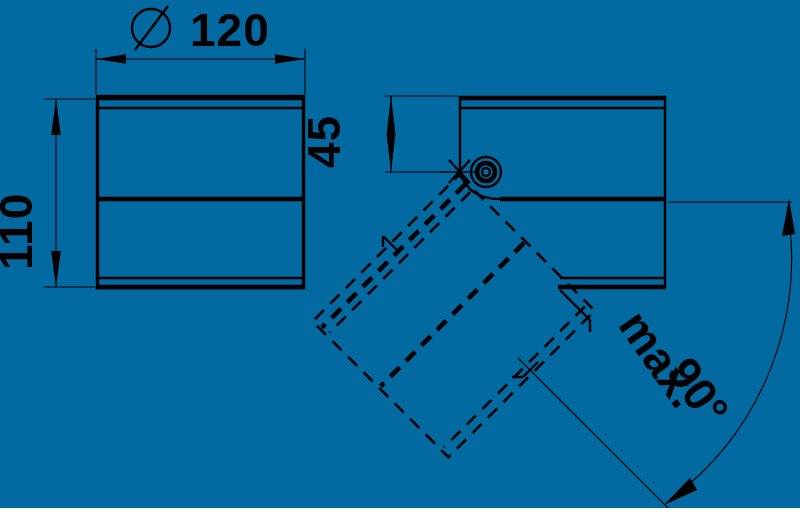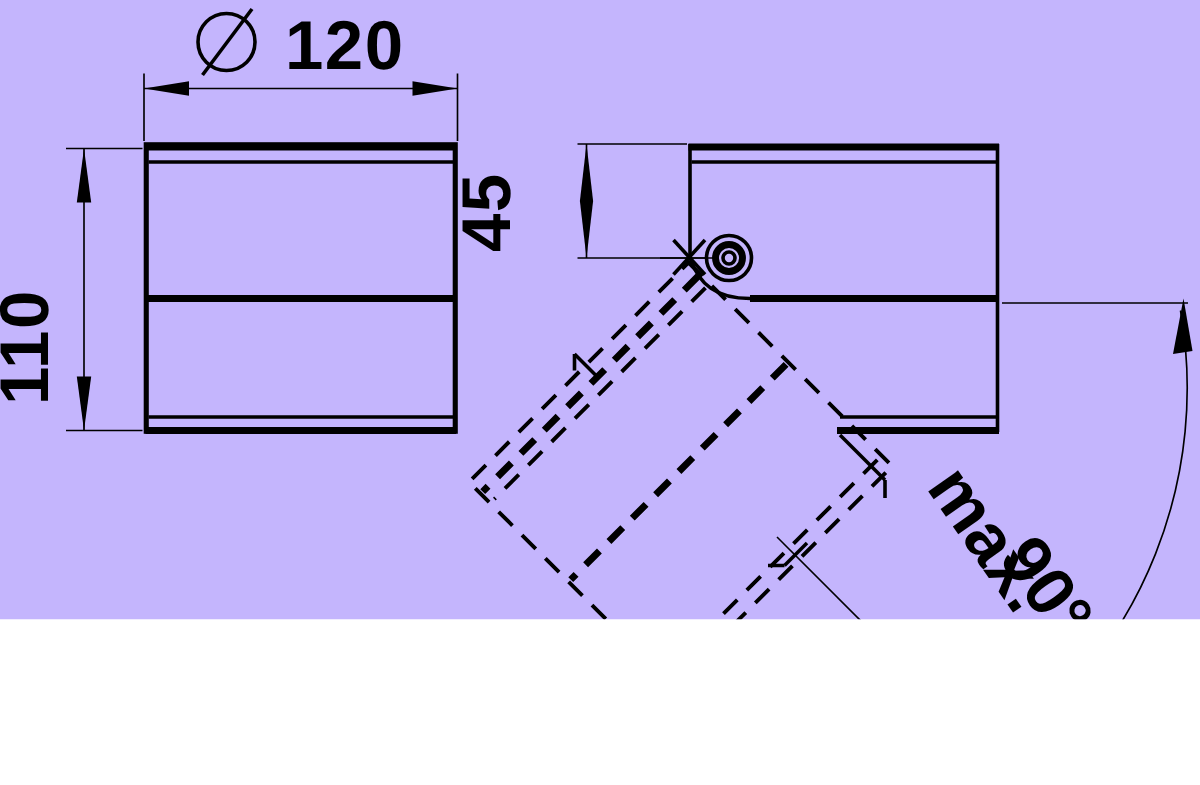--- a/index.html
+++ b/index.html
@@ -6,22 +6,22 @@
     margin: 0;
     padding: 0;
     background: #ffffff;
   }
   body {
     font-family: "Liberation Sans", sans-serif;
   }
   #drawing-root {
     position: relative;
     width: 800px;
-    height: 413px;
-    background: #c4b5fd;
+    height: 508px;
+    background: #0369a1;
     overflow: hidden;
   }
   svg#technical-drawing {
     display: block;
     width: 800px;
     height: 523px;
   }
   .thin { stroke: #000000; stroke-width: 1.1; fill: none; }
   .med  { stroke: #000000; stroke-width: 2.4; fill: none; }
   .thick{ stroke: #000000; stroke-width: 4.6; fill: none; }

